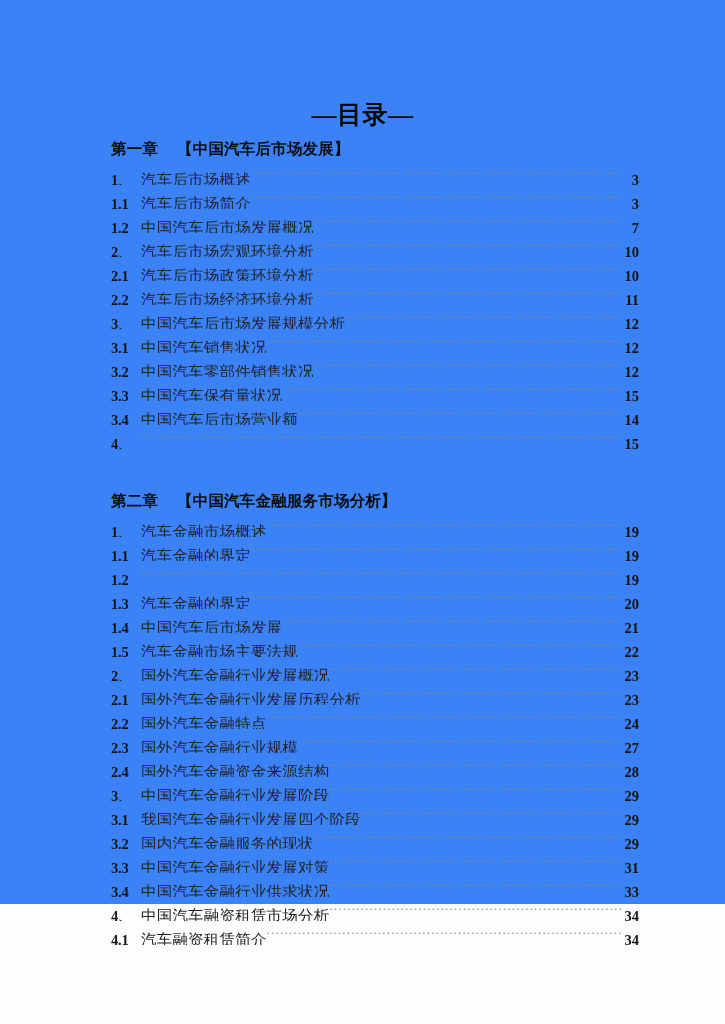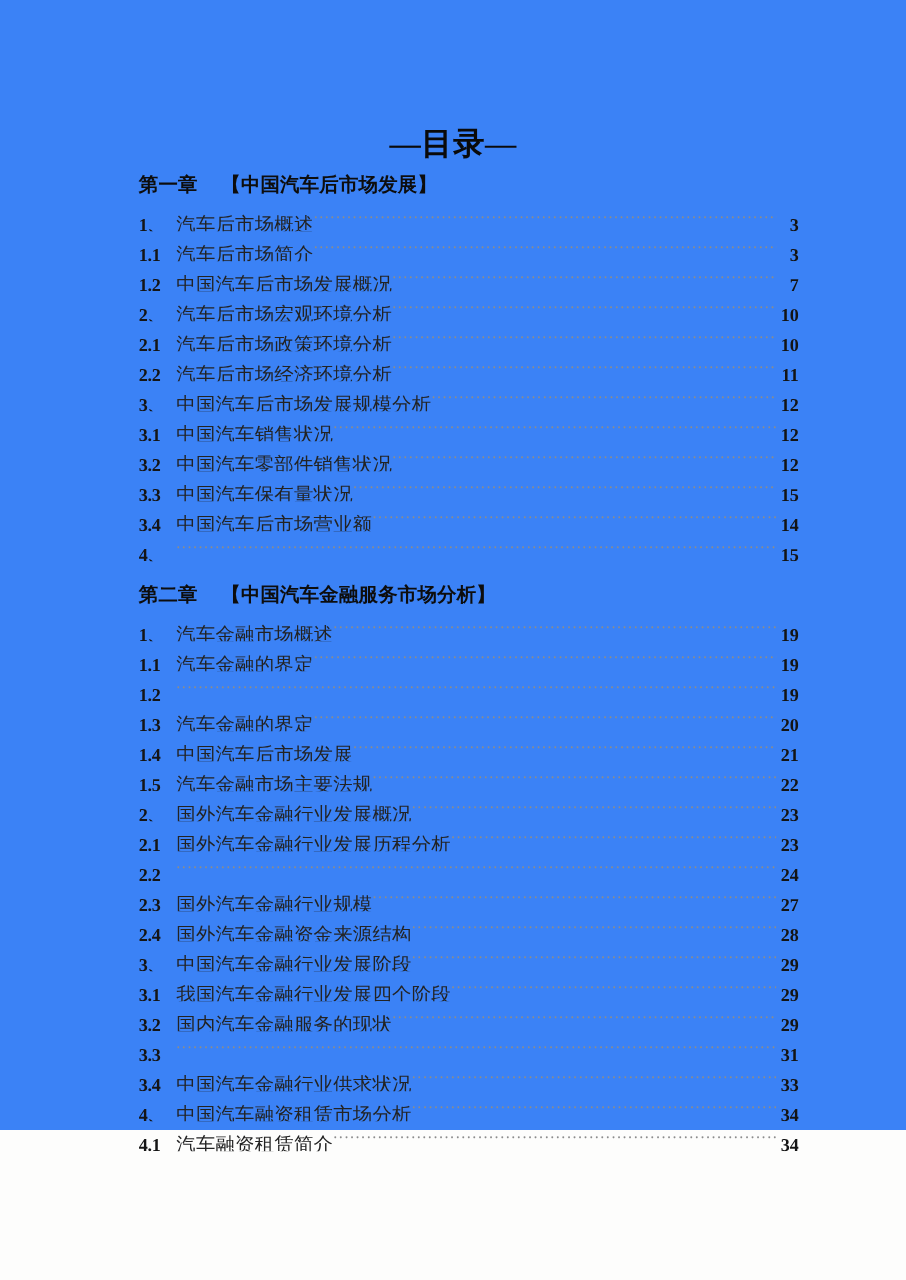--- a/index.html
+++ b/index.html
@@ -39,21 +39,21 @@
     position: absolute;
     left: 111px;
     top: 137px;
     width: 528px;
     font-family: Liberation Serif, serif;
   }
   .chapter {
     margin: 0;
   }
   .chapter + .chapter {
-    margin-top: 16px;
+    margin-top: 40px;
   }
   .chapter-heading {
     font-size: 15.5px;
     font-weight: bold;
     color: #0d0d0d;
     height: 24px;
     line-height: 24px;
     white-space: nowrap;
     letter-spacing: 0.2px;
   }
@@ -241,20 +241,21 @@
           <span class="pageno">23</span>
         </div>
         <div class="entry level2">
           <span class="num">2.1</span>
           <span class="label">国外汽车金融行业发展历程分析</span>
           <span class="leader"></span>
           <span class="pageno">23</span>
         </div>
         <div class="entry level2">
           <span class="num">2.2</span>
+          <span class="label">国外汽车金融特点</span>
           <span class="leader"></span>
           <span class="pageno">24</span>
         </div>
         <div class="entry level2">
           <span class="num">2.3</span>
           <span class="label">国外汽车金融行业规模</span>
           <span class="leader"></span>
           <span class="pageno">27</span>
         </div>
         <div class="entry level2">
@@ -276,20 +277,21 @@
           <span class="pageno">29</span>
         </div>
         <div class="entry level2">
           <span class="num">3.2</span>
           <span class="label">国内汽车金融服务的现状</span>
           <span class="leader"></span>
           <span class="pageno">29</span>
         </div>
         <div class="entry level2">
           <span class="num">3.3</span>
+          <span class="label">中国汽车金融行业发展对策</span>
           <span class="leader"></span>
           <span class="pageno">31</span>
         </div>
         <div class="entry level2">
           <span class="num">3.4</span>
           <span class="label">中国汽车金融行业供求状况</span>
           <span class="leader"></span>
           <span class="pageno">33</span>
         </div>
         <div class="entry level1">

